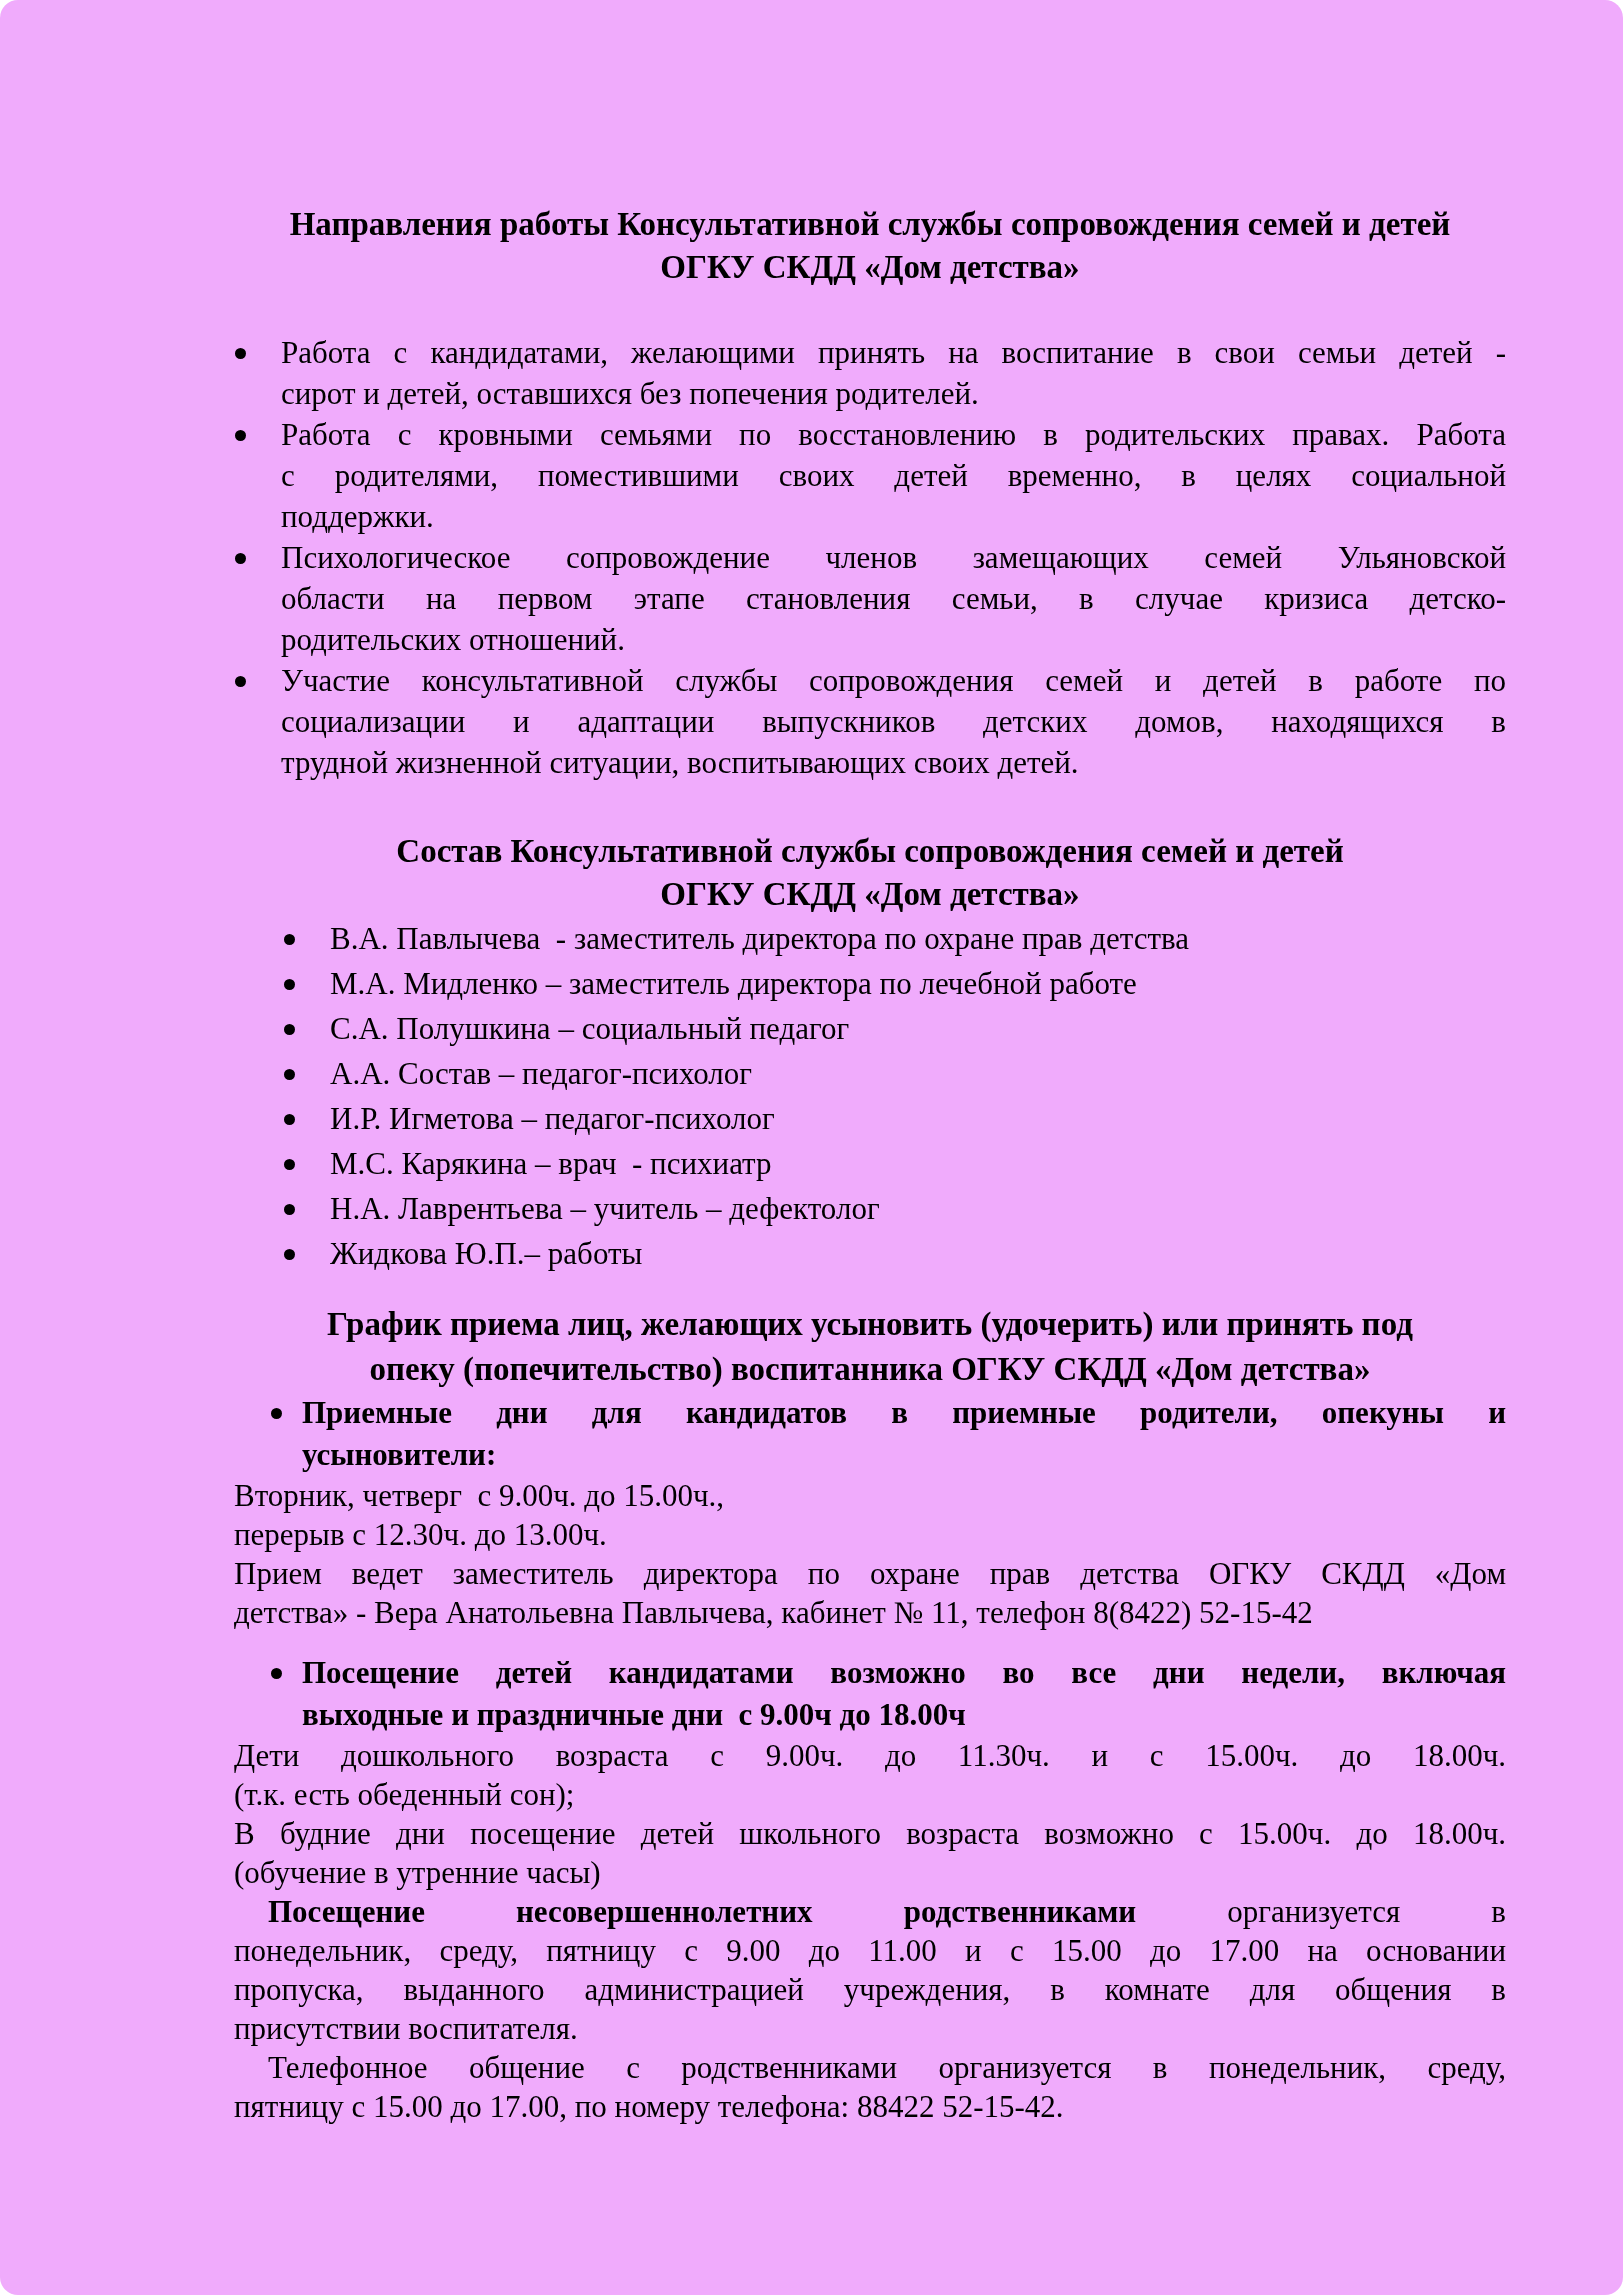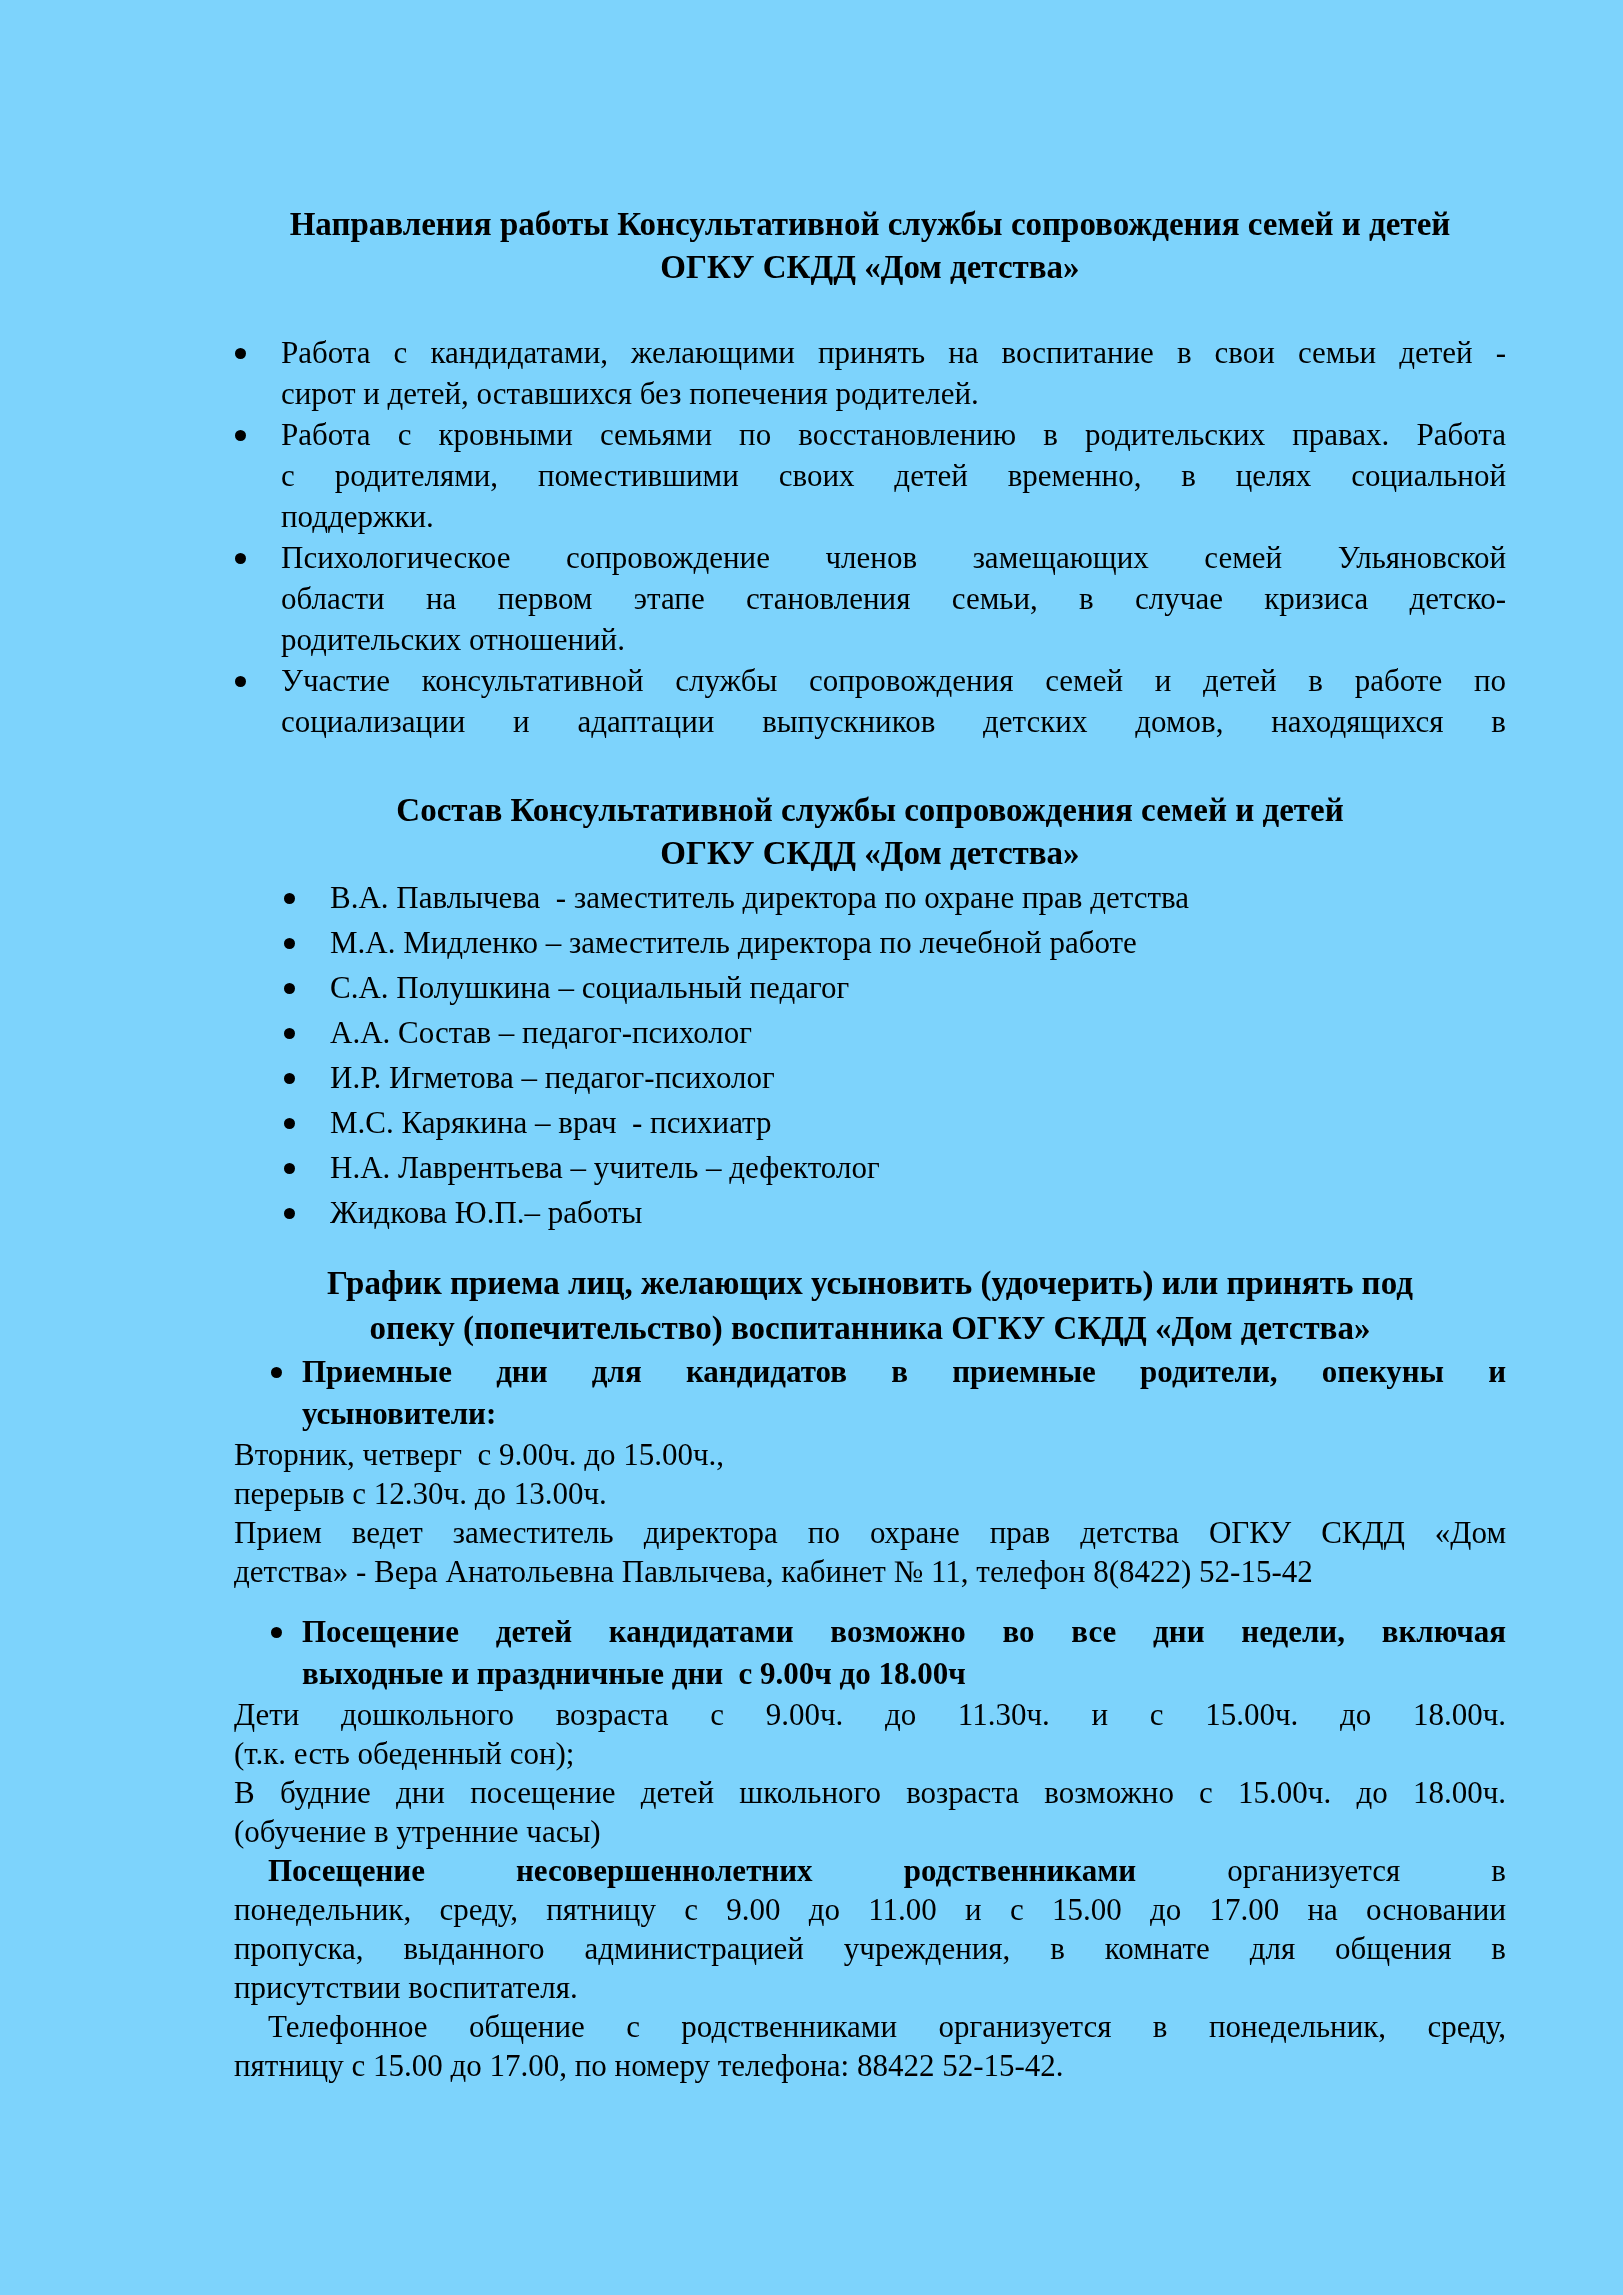--- a/index.html
+++ b/index.html
@@ -1,20 +1,21 @@
 <!DOCTYPE html>
 <html style="font-size:10.5px"><head>
 <meta charset="utf-8">
 <style>
   html, body { margin: 0; padding: 0; background: #ffffff; }
   .page {
-    width: 1623px; height: 2295px; background: #7dd3fc; color: #000000;
+    width: 1623px; height: 2295px; background: #f0abfc; color: #000000;
     font-family: "Liberation Serif", "DejaVu Serif", serif;
     position: relative; box-sizing: border-box;
     padding: 203px 117px 0 234px;
+    border-radius: 18px;
   }
   .heading { font-weight: 700; font-size: 33px; line-height: 43px; }
   .cline { text-align: center; }
   .jline { text-align: justify; text-align-last: justify; }
   .lline { text-align: left; }
 
   .ul-directions { margin-top: 43px; font-family: Liberation Serif, serif; }
   .li-dir { position: relative; padding-left: 47px; font-size: 31px; line-height: 41px; }
   .li-dir .dot { left: 0.7px; top: 15.7px; }
 
@@ -65,20 +66,21 @@
       <span class="dot"></span>
       <div class="jline">Психологическое сопровождение членов замещающих семей Ульяновской</div>
       <div class="jline">области на первом этапе становления семьи, в случае кризиса детско-</div>
       <div class="lline">родительских отношений.</div>
     </div>
 
     <div class="li-dir">
       <span class="dot"></span>
       <div class="jline">Участие консультативной службы сопровождения семей и детей в работе по</div>
       <div class="jline">социализации и адаптации выпускников детских домов, находящихся в</div>
+      <div class="lline">трудной жизненной ситуации, воспитывающих своих детей.</div>
     </div>
   </div>
 
   <div class="heading sostav-heading">
     <div class="cline">Состав Консультативной службы сопровождения семей и детей</div>
     <div class="cline">ОГКУ СКДД «Дом детства»</div>
   </div>
 
   <div class="ul-staff">
     <div class="li-staff">

